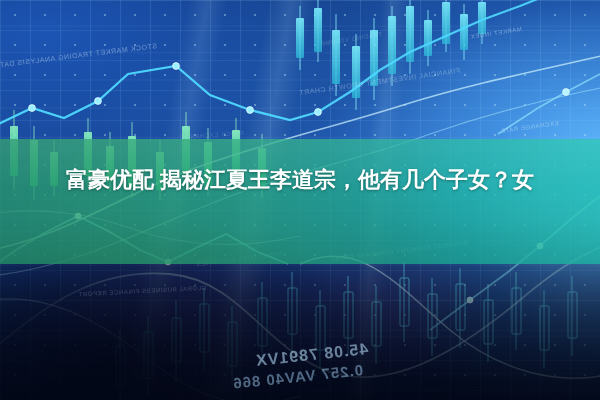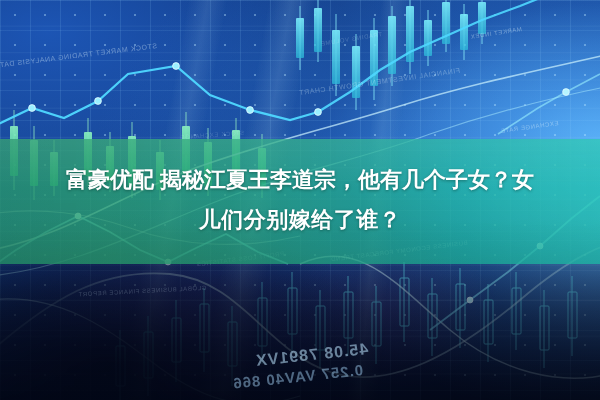--- a/index.html
+++ b/index.html
@@ -311,16 +311,15 @@
   <div class="ghost g7">BUSINESS ECONOMY FORECAST TREND</div>
   <div class="ghost g8">PROFIT LOSS STATISTICS</div>
   <div class="ghost g9">45.08 7891VX</div>
   <div class="ghost g10">0.257 VAV40 866</div>
   <div class="ghost g11">STOCK EXCHANGE</div>
 
   <div class="green-band"></div>
 
   <div class="headline">
     <span class="ln l1">富豪优配 揭秘江夏王李道宗，他有几个子女？女</span>
-    <span class="ln l2">儿们分别嫁给了谁？</span>
   </div>
 
 </div>
 
 </body></html>

